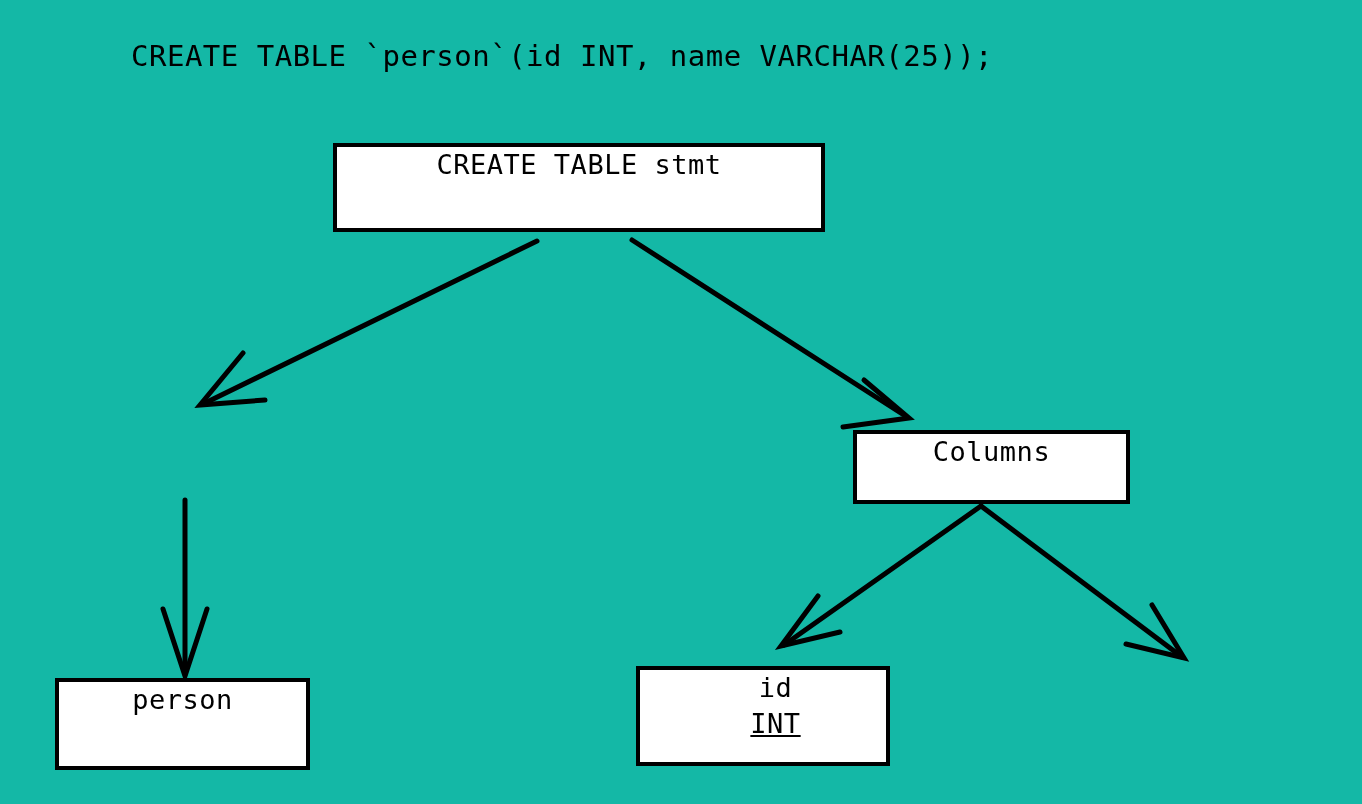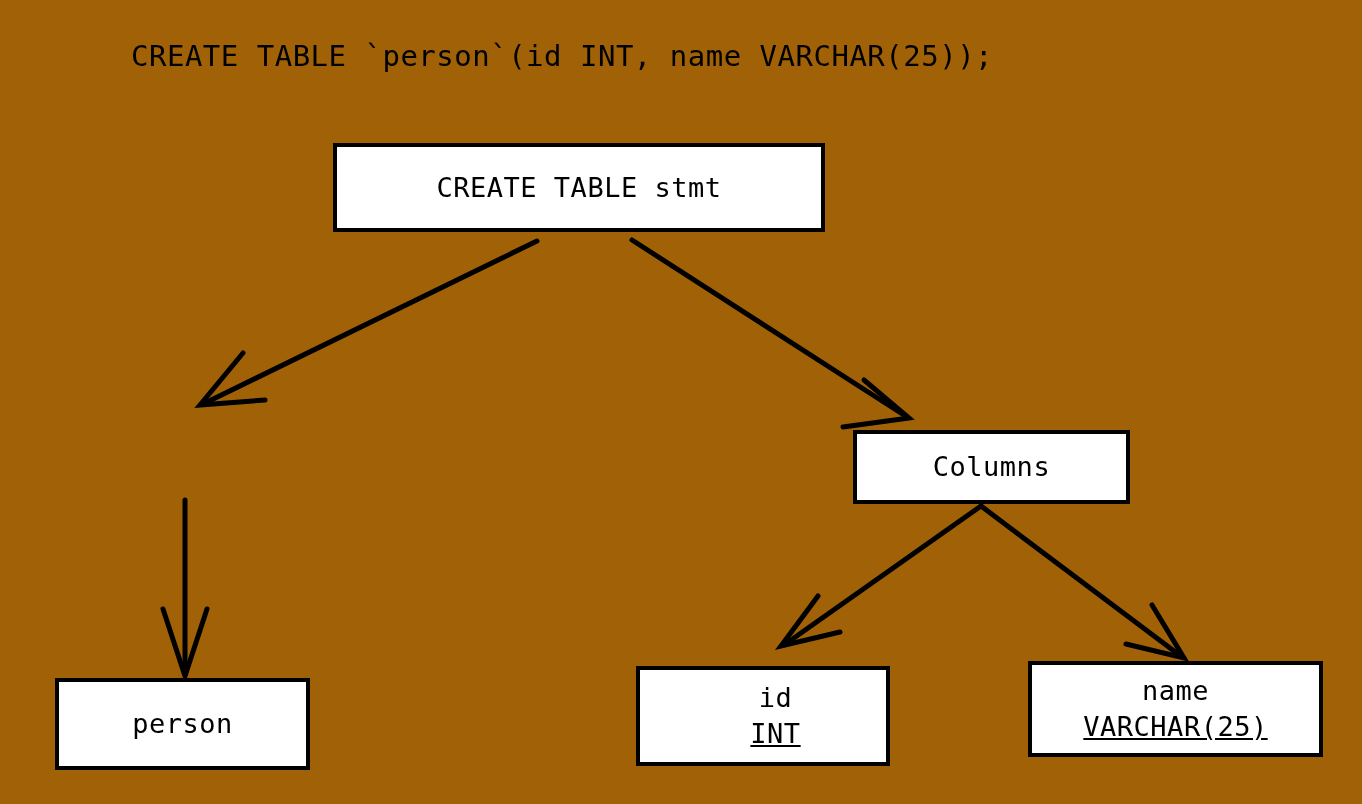--- a/index.html
+++ b/index.html
@@ -9,21 +9,21 @@
     background: #ffffff;
   }
   body {
     font-family: "DejaVu Sans Mono", "Liberation Mono", monospace;
     color: #000000;
   }
   #canvas {
     position: relative;
     width: 1362px;
     height: 804px;
-    background: #a16207;
+    background: #14b8a6;
     overflow: hidden;
   }
   
   #title-statement {
     position: absolute;
     left: 131px;
     top: 38px;
     font-size: 29px;
     line-height: 36px;
     letter-spacing: 0.5px;
@@ -52,21 +52,20 @@
   }
   
   .node {
     position: absolute;
     box-sizing: border-box;
     border: 4px solid #000000;
     background: #ffffff;
     display: flex;
     flex-direction: column;
     align-items: center;
-    justify-content: center;
     text-align: center;
     font-size: 27px;
     line-height: 36px;
     letter-spacing: 0.5px;
     white-space: pre;
     color: #000000;
     z-index: 2;
   }
   .node .line2 {
     display: block;
@@ -125,18 +124,14 @@
 
   <div class="node" id="node-person">
     <span>person</span>
   </div>
 
   <div class="node" id="node-col-id">
     <span>id</span>
     <span class="line2">INT</span>
   </div>
 
-  <div class="node" id="node-col-name">
-    <span>name</span>
-    <span class="line2">VARCHAR(25)</span>
-  </div>
 
 </div>
 
 </body></html>

